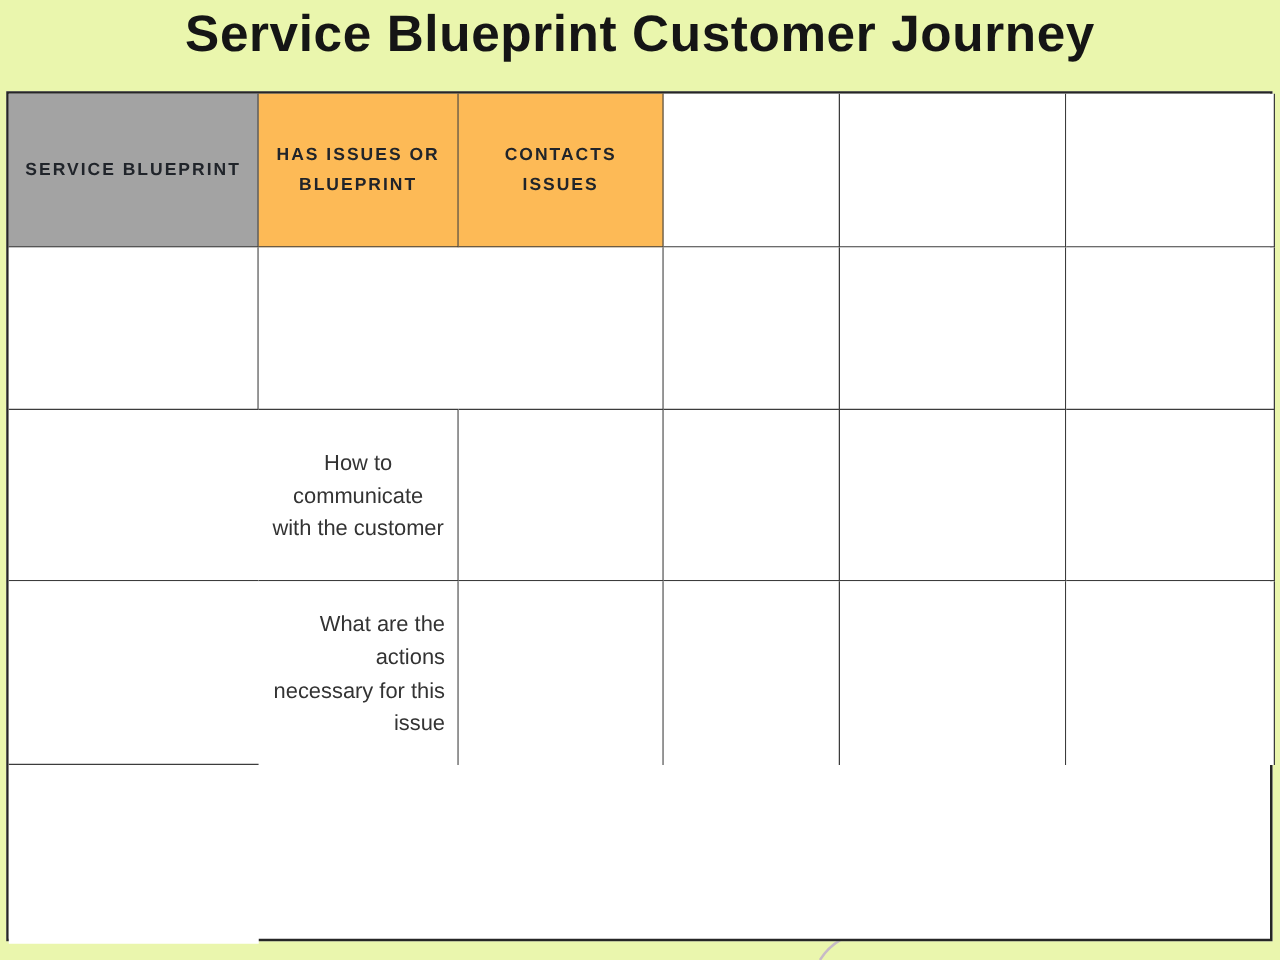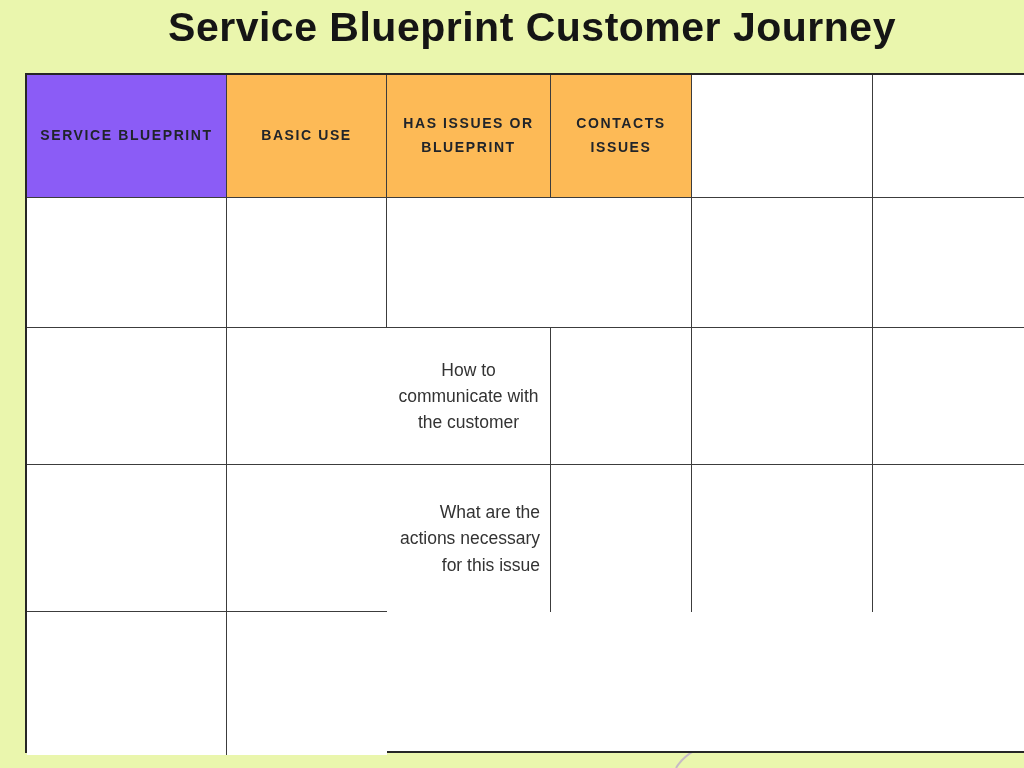--- a/index.html
+++ b/index.html
@@ -2,21 +2,21 @@
 <html><head>
 <meta charset="utf-8">
 <style>
   * { margin: 0; padding: 0; box-sizing: border-box; }
   html, body { width: 1024px; height: 768px; overflow: hidden; }
   body {
     background: #EAF6AD;
     font-family: "Liberation Sans", "DejaVu Sans", sans-serif;
     position: relative;
   }
-  .page { position: absolute; inset: 0; width: 878px; height: 768px; margin-left: 20px; }
+  .page { position: absolute; inset: 0; width: 878px; height: 768px; }
 
   .title {
     position: absolute;
     top: 4px; left: 0; width: 1024px;
     text-align: center;
     font-size: 41px;
     font-weight: 700;
     color: #151515;
     letter-spacing: 0.5px;
   }
@@ -47,21 +47,21 @@
   .cell.last-row { border-bottom: none; text-align: right; }
 
   .head {
     font-weight: 700;
     font-size: 14px;
     letter-spacing: 1.6px;
     line-height: 1.7;
     color: #20242a;
     background: #FDBA56;
   }
-  .head.corner { background: #8b5cf6; }
+  .head.corner { background: #a3a3a3; }
 
   .rowlabel {
     font-size: 17.5px;
     font-weight: 400;
     line-height: 1.5;
     color: #333333;
     padding: 4px 10px;
   }
 </style>
 </head>
@@ -72,21 +72,20 @@
   <svg class="doodle" viewBox="0 0 1024 768">
     <path d="M 656 768 Q 668 748 700 742" fill="none" stroke="#c3b4c9" stroke-width="2" opacity="0.9"></path>
     <path d="M 1008 690 q 6 4 6 12" fill="none" stroke="#b9bdb0" stroke-width="2" opacity="0.8"></path>
   </svg>
 
   <div class="title">Service Blueprint Customer Journey</div>
 
   <div class="bp-table">
 
     <div class="cell head corner">SERVICE BLUEPRINT</div>
-    <div class="cell head">BASIC USE</div>
     <div class="cell head">HAS ISSUES OR BLUEPRINT</div>
     <div class="cell head">CONTACTS ISSUES</div>
 
     <div class="cell"></div>
     <div class="cell"></div>
     <div class="cell"></div>
     <div class="cell"></div>
     <div class="cell last-col"></div>
 
     <div class="cell"></div>

